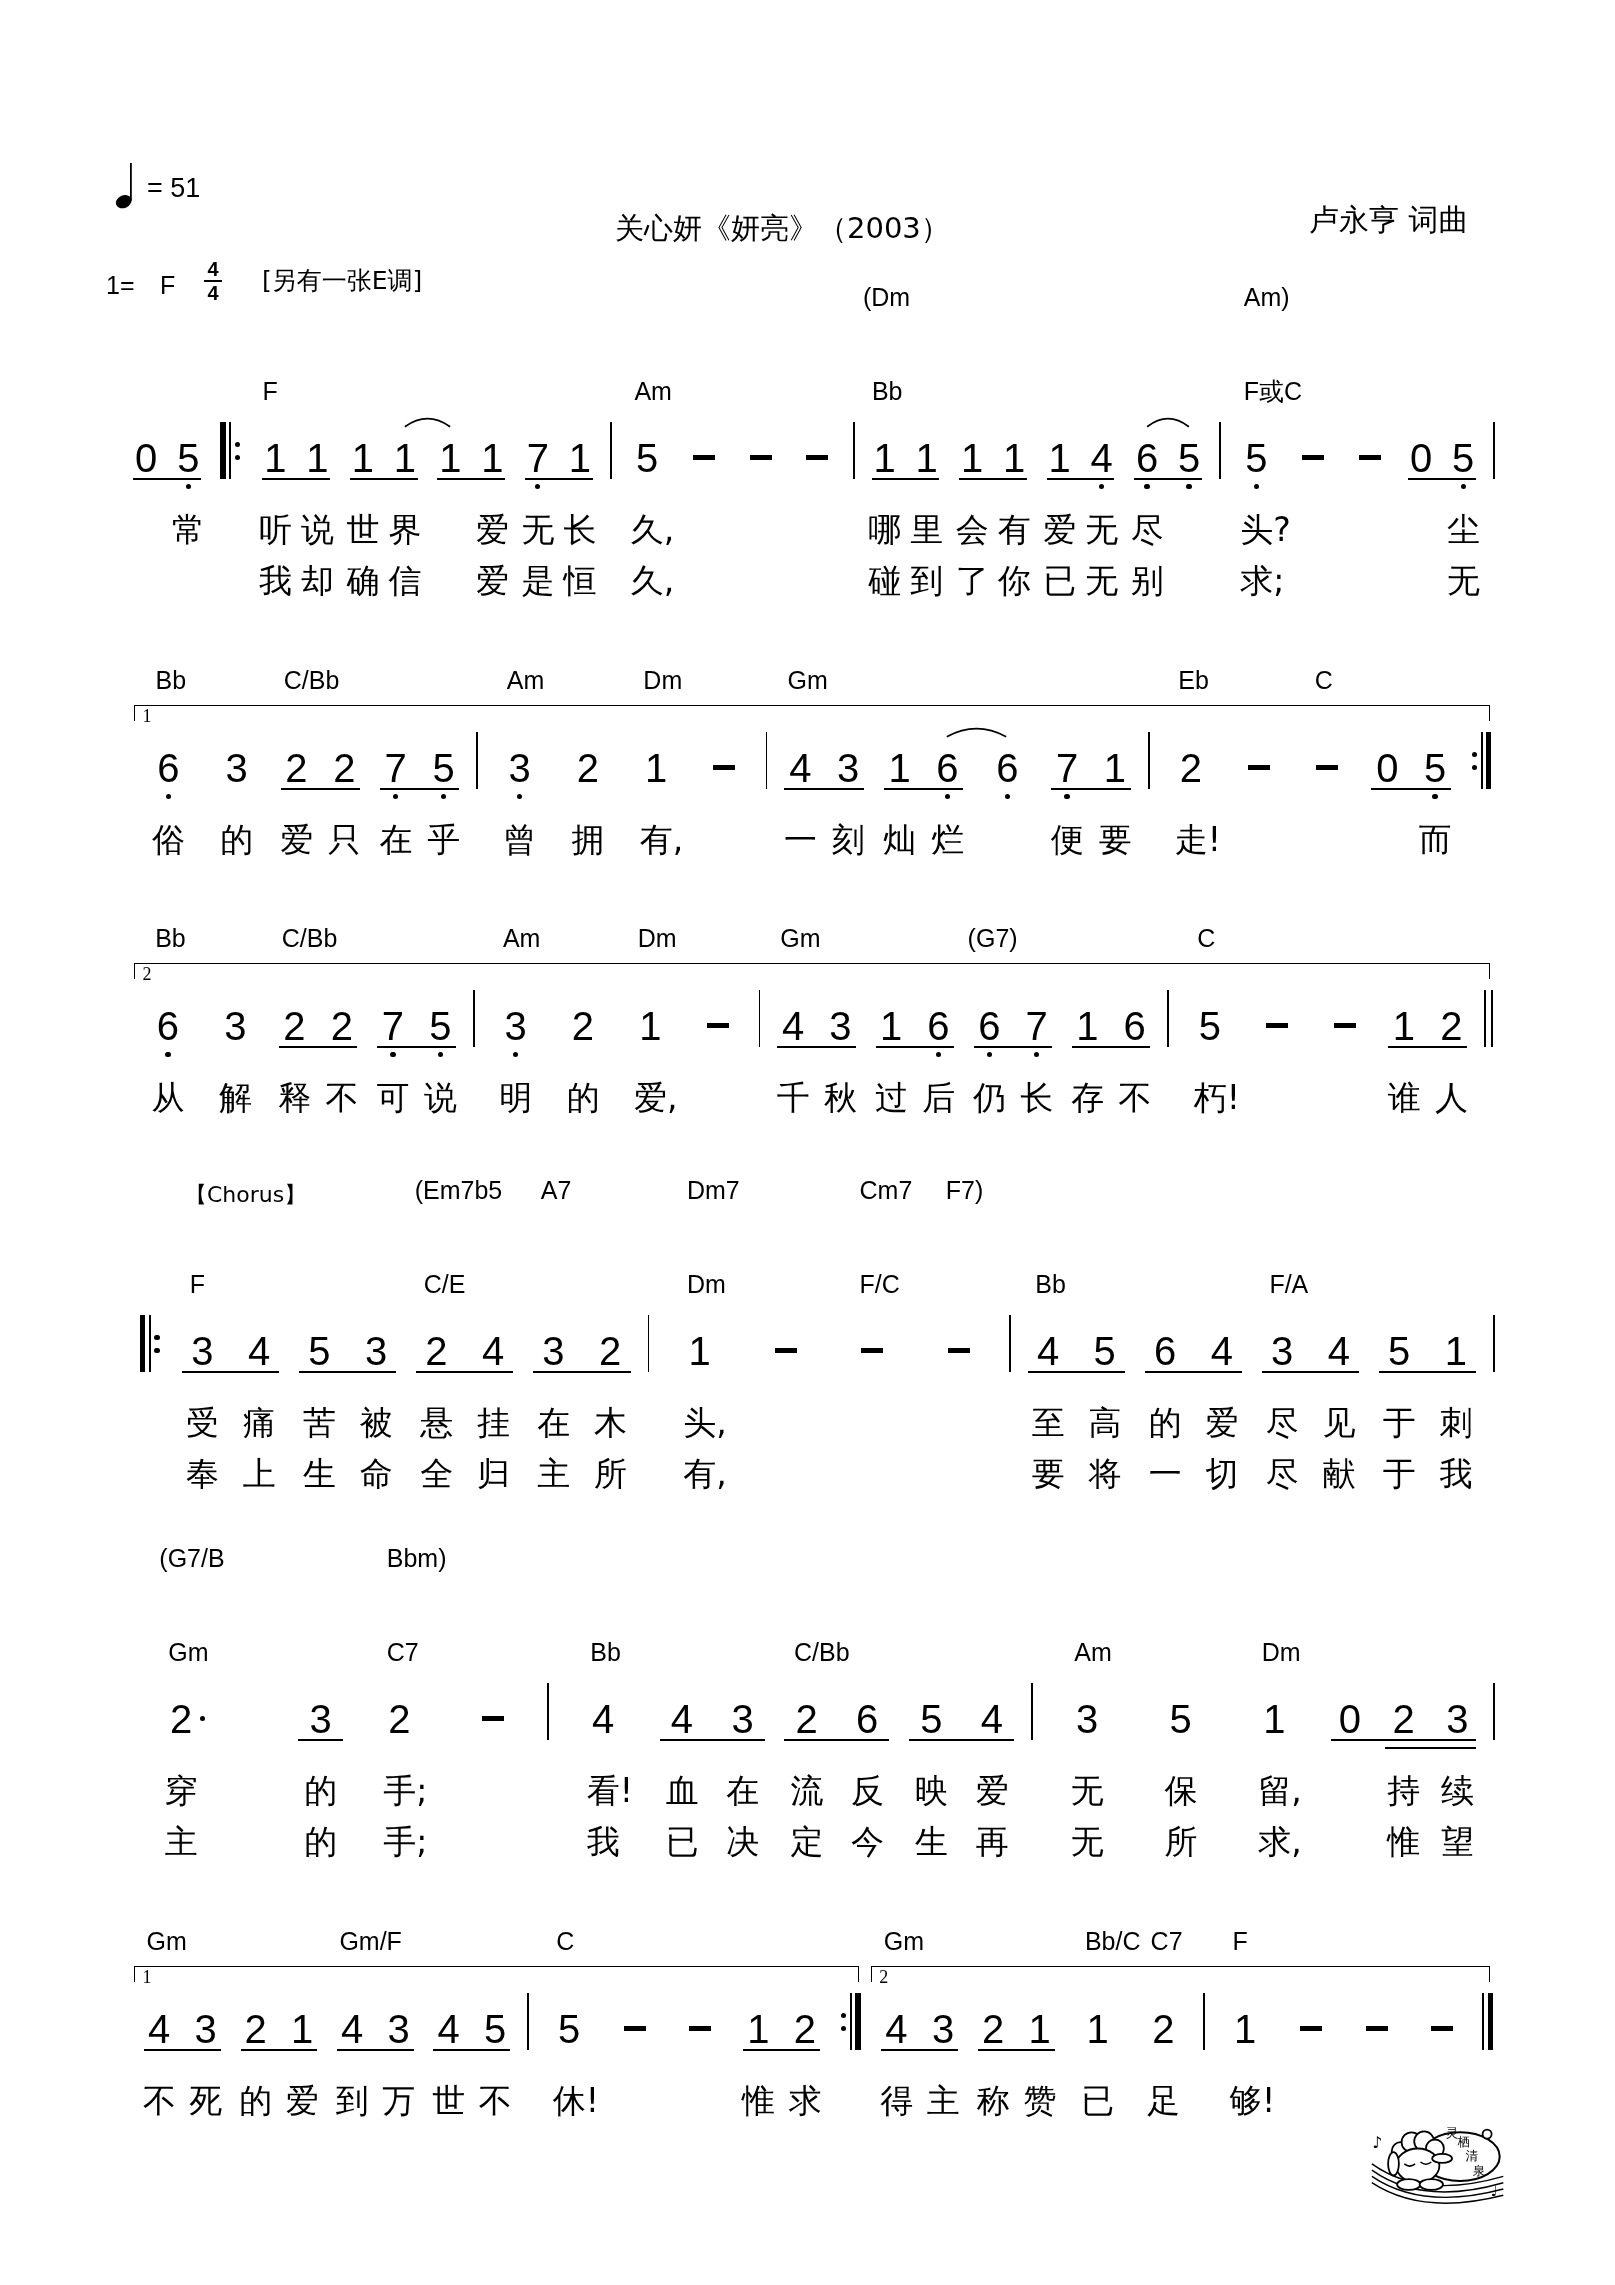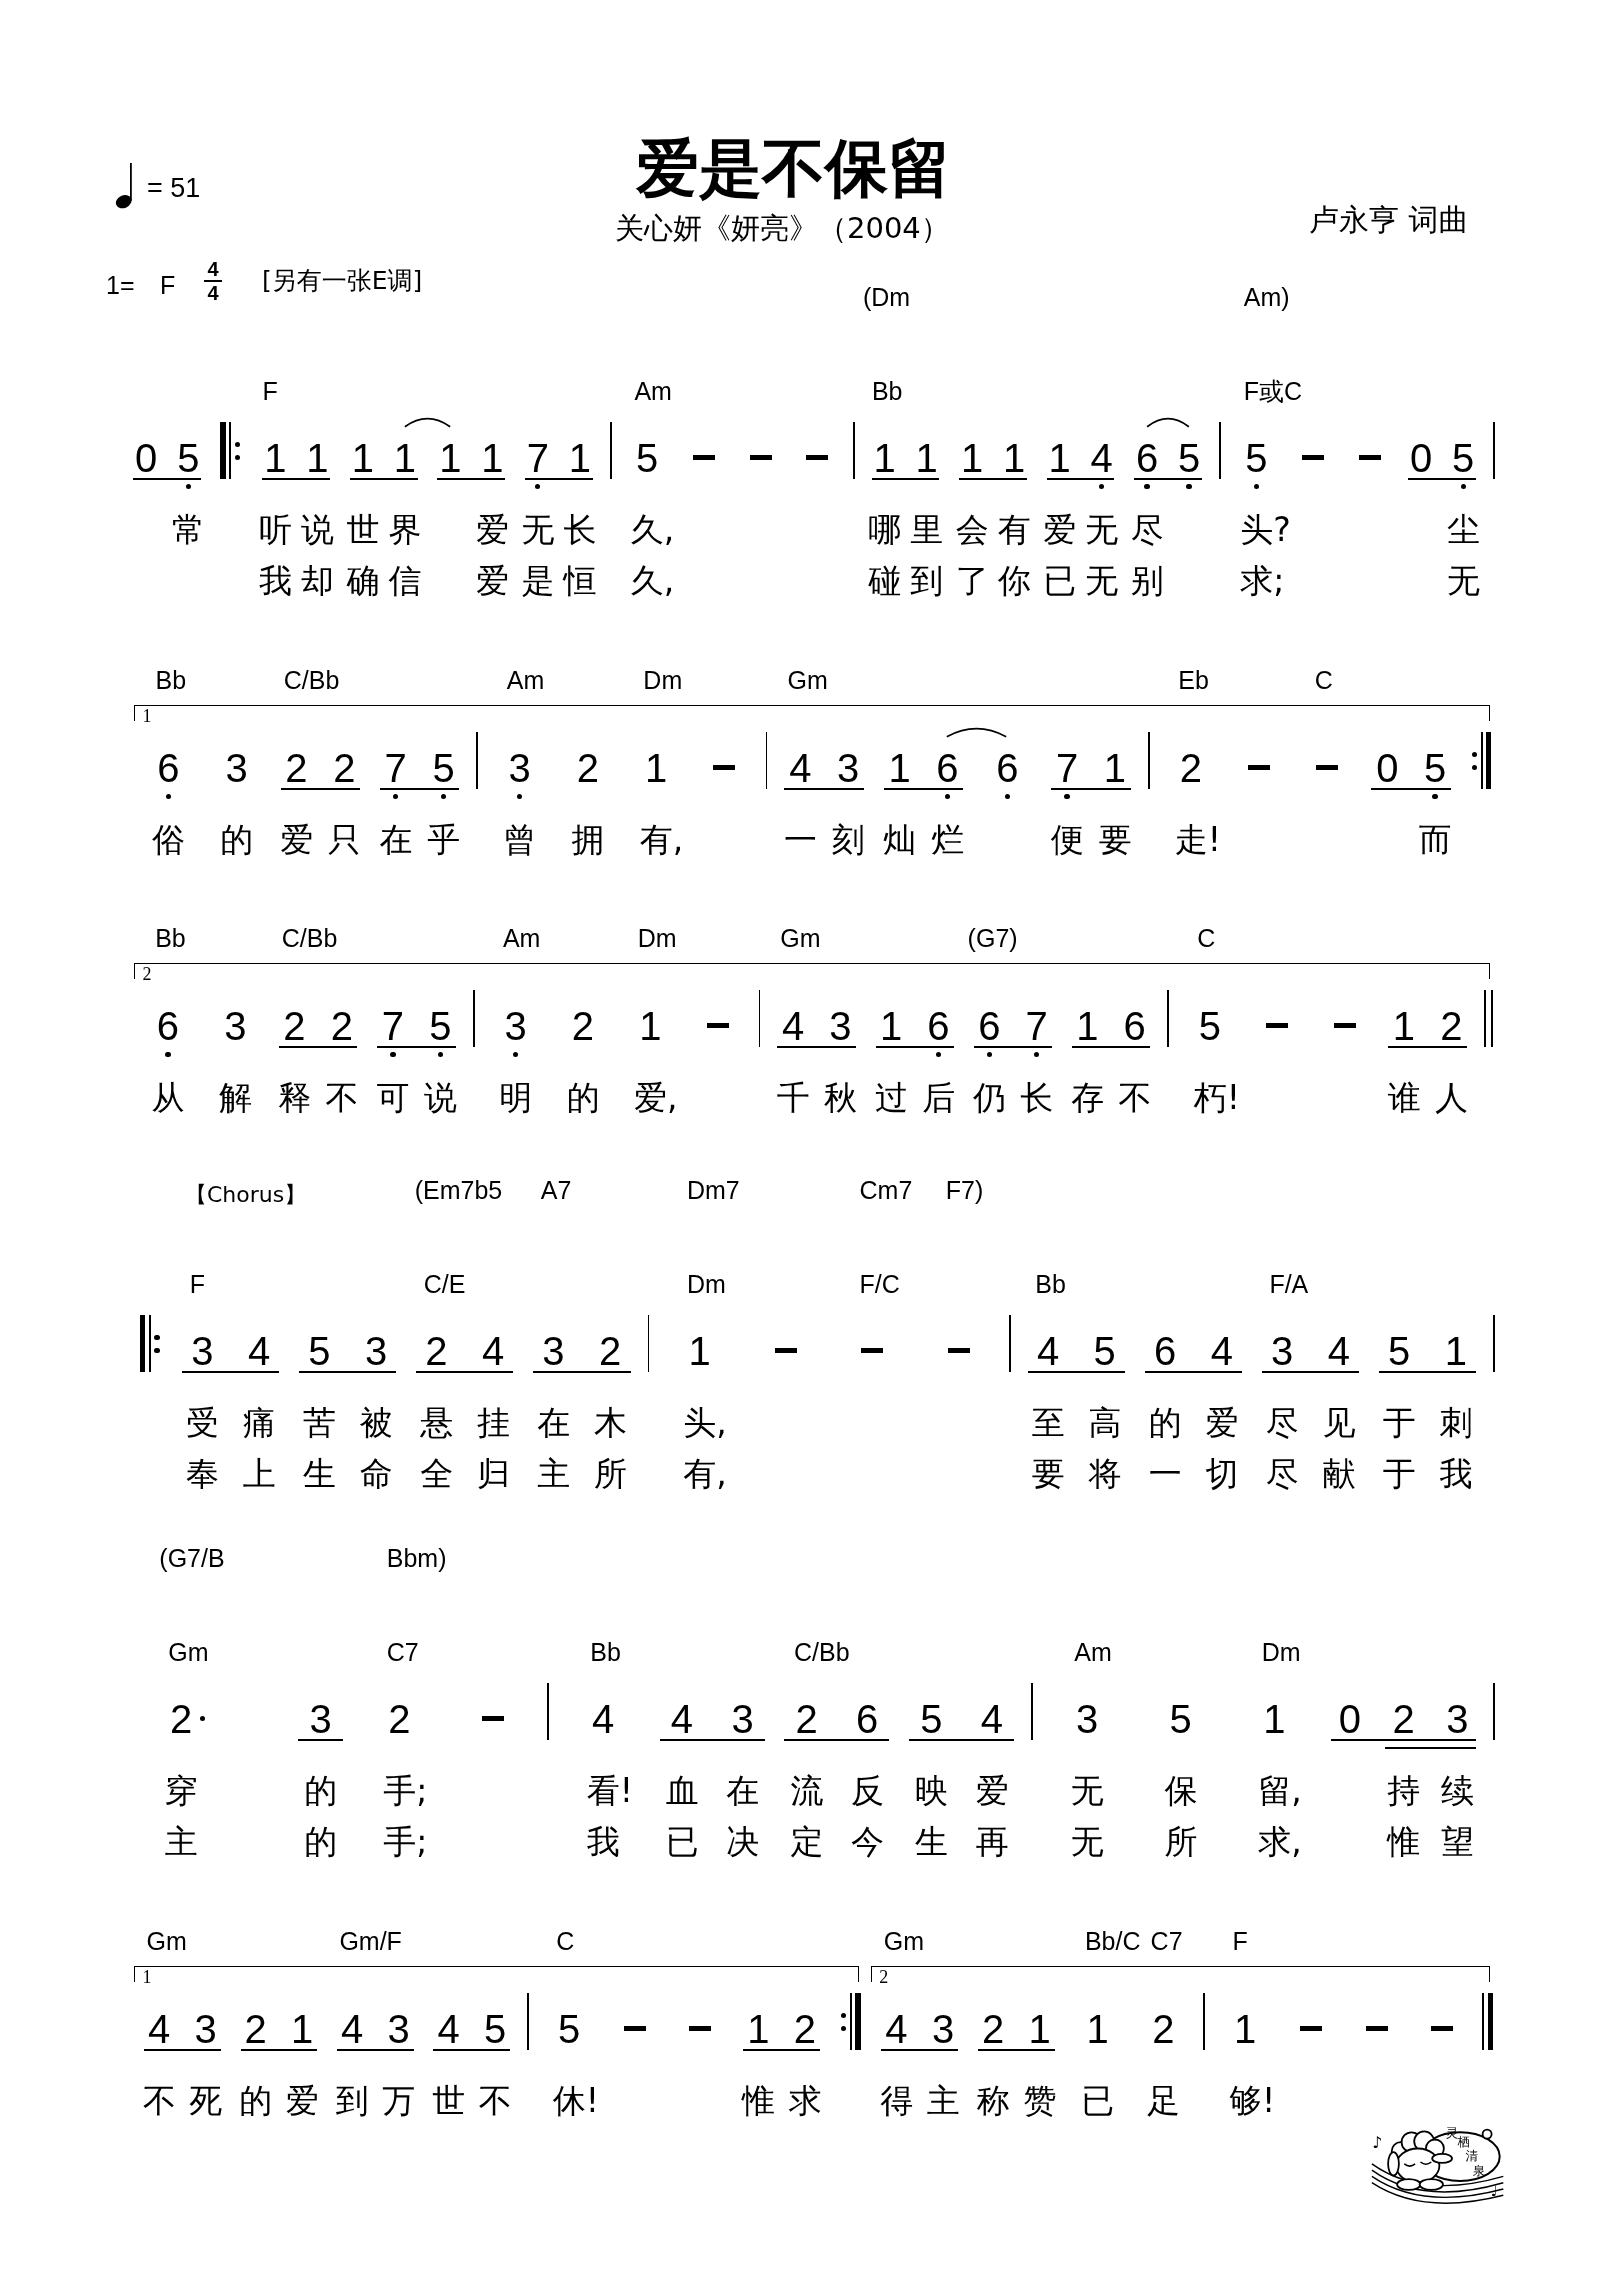--- a/index.html
+++ b/index.html
@@ -81,22 +81,21 @@
 <body>
 
 <div id="page">
 
   <svg class="tempo-icon" viewBox="0 0 30 54">
     <line x1="21" y1="2" x2="21" y2="44" stroke="#000" stroke-width="2"></line>
     <ellipse cx="13" cy="45" rx="9" ry="7" transform="rotate(-25 13 45)" fill="#000"></ellipse>
   </svg>
   <span class="abs tempo-text">= 51</span>
 
-  <span class="abs title">爱是不保留</span>
-  <span class="abs subtitle">关心妍《妍亮》（2004）</span>
+  <span class="abs subtitle">关心妍《妍亮》（2003）</span>
   <span class="abs credits">卢永亨 词曲</span>
 
   <span class="abs key-prefix">1=</span>
   <span class="abs key-note">F</span>
   <div class="time-sig">
     <span>4</span>
     <div class="ts-line"></div>
     <span>4</span>
   </div>
   <span class="abs key-remark">[另有一张E调]</span>

